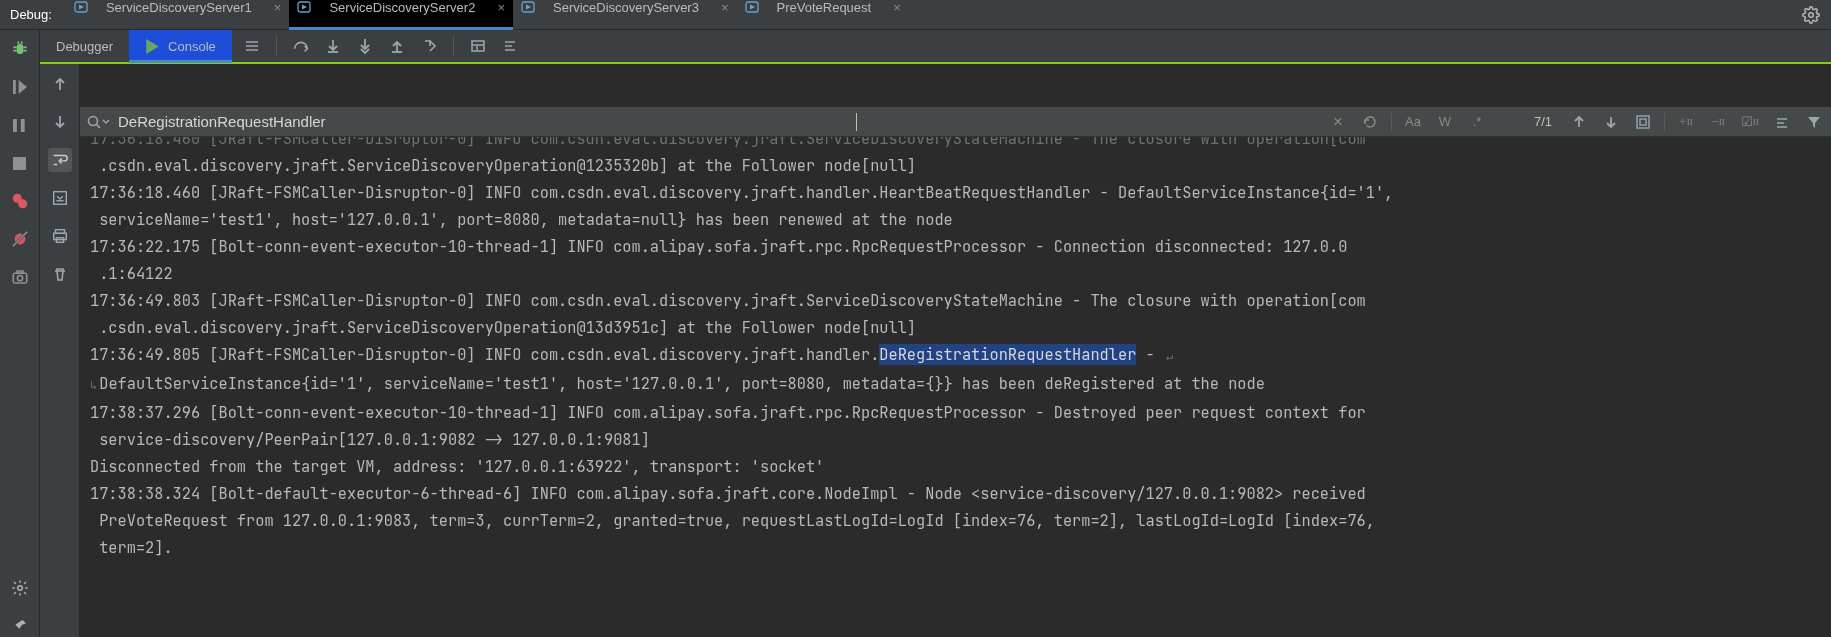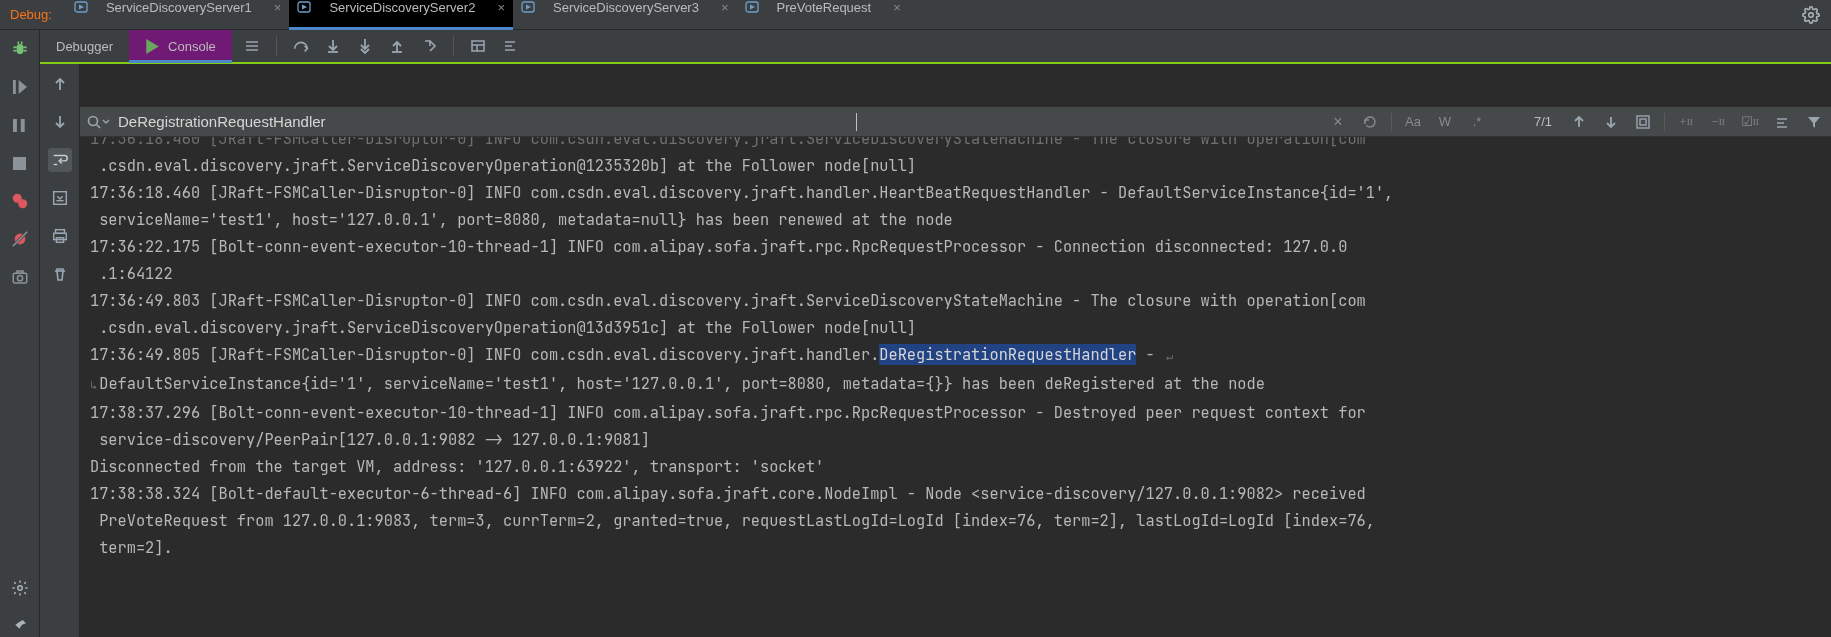--- a/index.html
+++ b/index.html
@@ -1,21 +1,21 @@
 <!DOCTYPE html>
 <html><head>
 <meta charset="utf-8">
 <style>
   * { margin:0; padding:0; box-sizing:border-box; }
   html,body { width:1831px; height:637px; background:#2b2b2b; font-family:"Segoe UI",Arial,sans-serif; color:#a9b7c6; overflow:hidden; font-size:13px; }
   .root { display:flex; flex-direction:column; width:100%; height:100%; }
 
   
   .tab-strip { display:flex; align-items:center; height:30px; background:#3c3f41; border-bottom:1px solid #282828; padding-left:6px; }
-  .tab-strip .label { color:#f97316; padding:0 14px 0 4px;text-align:center; }
+  .tab-strip .label { color:#ffffff; padding:0 14px 0 4px;text-align:center; }
   .run-tab { display:flex; align-items:flex-start; height:100%; padding:0 8px; gap:18px; cursor:pointer; position:relative; color:#bbb; }
   .run-tab-label {}
   .run-tab .close { font-size:13px; color:#8a8a8a; margin-left:4px; }
   .run-tab.active { background:#000000; }
   .run-tab.active::after { content:""; position:absolute; left:0; right:0; bottom:-1px; height:3px; background:#4a88c7; }
   .tab-strip .spacer { flex:1; }
   .gear { width:24px; display:flex; justify-content:center; color:#aaa; margin-right:8px; cursor:pointer; }
 
   
   .body { flex:1; display:flex; min-height:0; }
@@ -23,21 +23,21 @@
   
   .gutter-l { width:40px; background:#3c3f41; border-right:1px solid #282828; display:flex; flex-direction:column; align-items:center; gap:16px; padding-top:8px; }
   .gutter-l .ico { width:22px; height:22px; display:flex; align-items:center; justify-content:center; cursor:pointer; color:#9aa6b2; }
   .gutter-l .sep { flex:1; }
 
   .main { flex:1; display:flex; flex-direction:column; min-width:0; }
 
   
   .inner-top { display:flex; align-items:center; height:34px; background:#3c3f41; border-bottom:2px solid #84cc16; }
   .inner-tab { padding:0 16px; height:100%; display:flex; align-items:center; gap:8px; color:#bbb; cursor:pointer; position:relative; }
-  .inner-tab.active { background:#701a75; }
+  .inner-tab.active { background:#1d4ed8; }
   .inner-tab.active::after { content:""; position:absolute; left:0; right:0; bottom:-1px; height:3px; background:#4a88c7; }
   .tb-icons { display:flex; align-items:center; gap:8px; padding-left:8px; }
   .tb-icons .tb { width:24px; height:24px; display:flex; align-items:center; justify-content:center; cursor:pointer; color:#9aa6b2; }
   .vsep { width:1px; height:20px; background:#575757; margin:0 4px; }
 
   
   .inner-body { flex:1; display:flex; min-height:0; }
   .gutter-m { width:40px; background:#3c3f41; border-right:1px solid #282828; display:flex; flex-direction:column; align-items:center; gap:14px; padding-top:8px; }
   .gutter-m .ico { width:24px; height:24px; display:flex; align-items:center; justify-content:center; cursor:pointer; color:#9aa6b2; }
   .gutter-m .ico.sel { background:#515658; border-radius:3px; }

